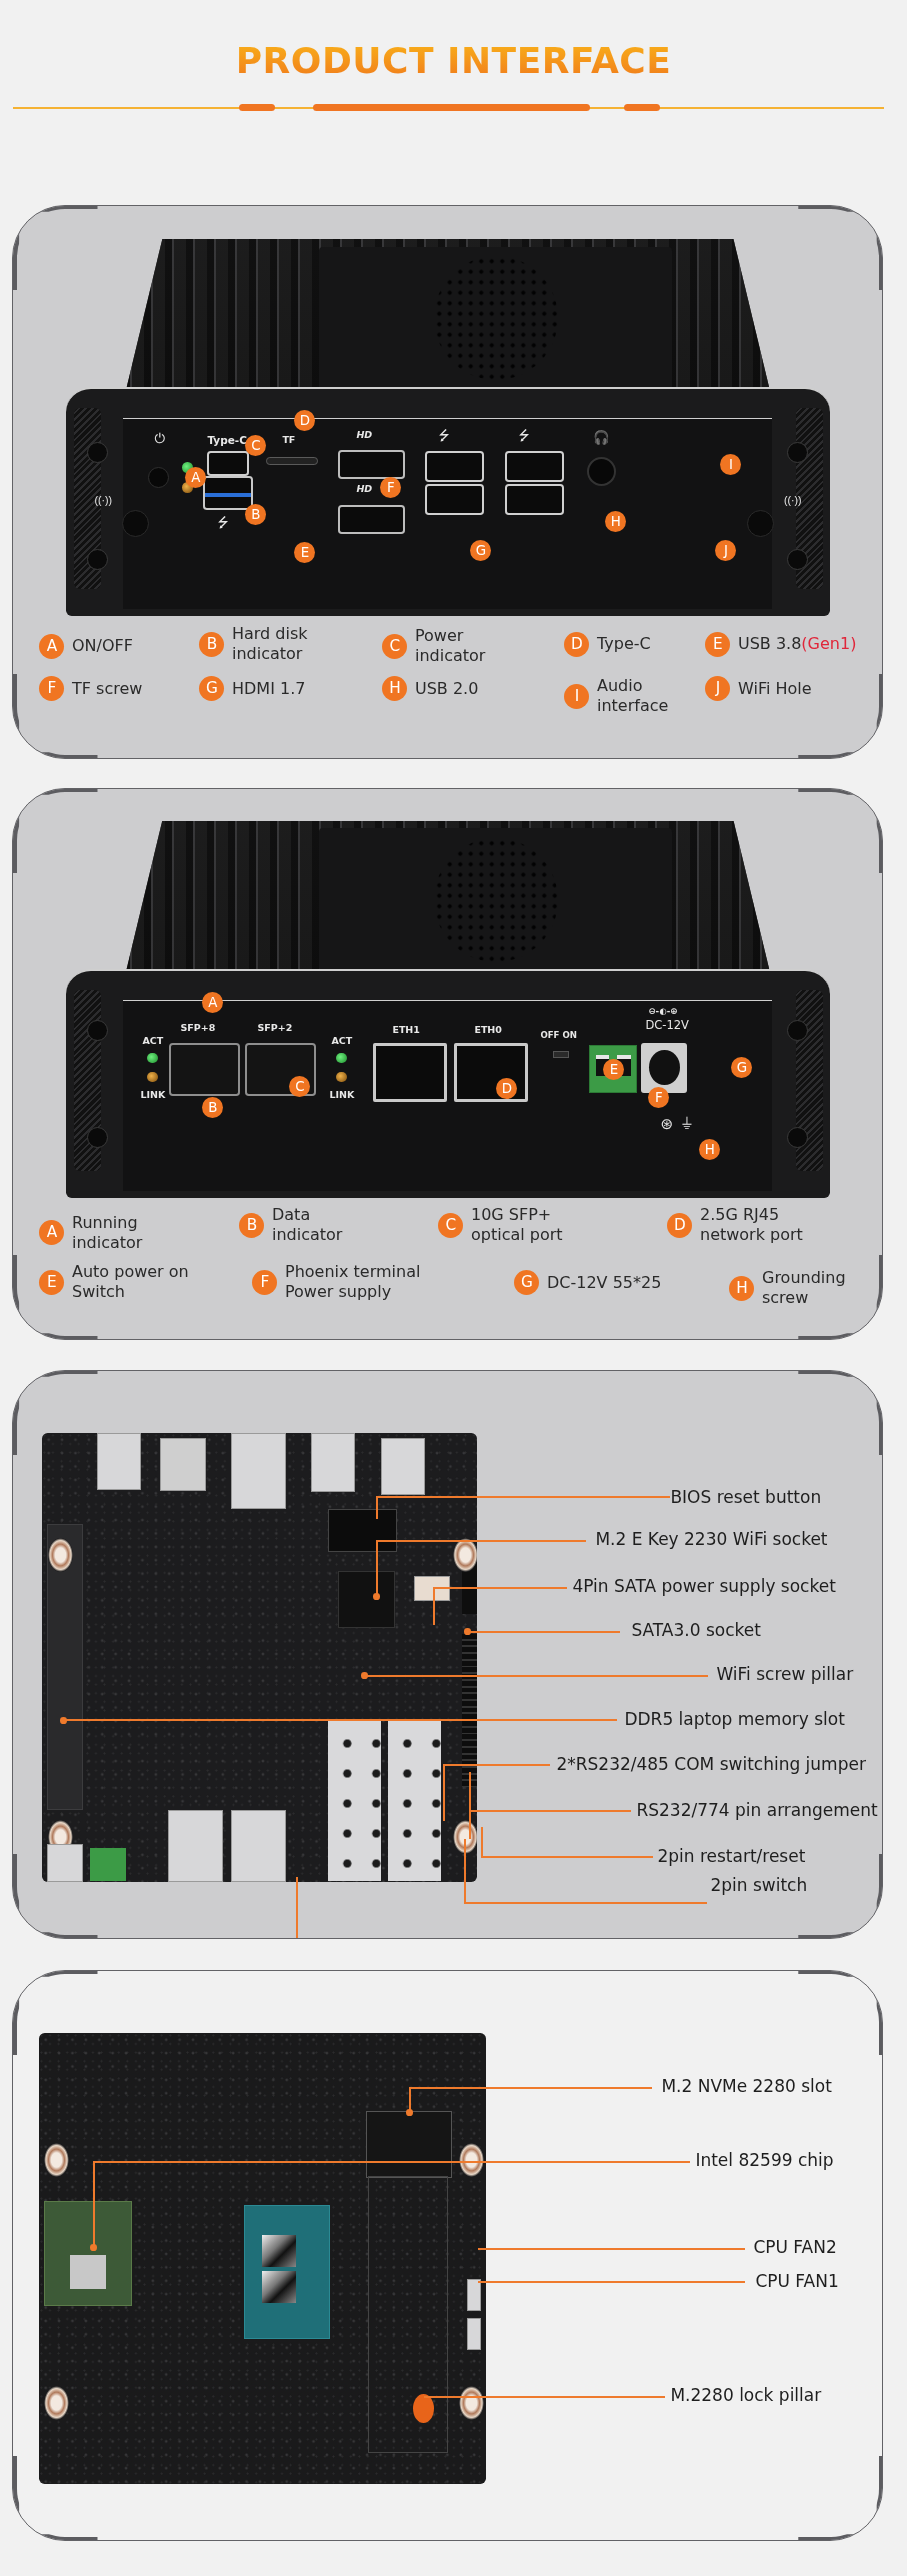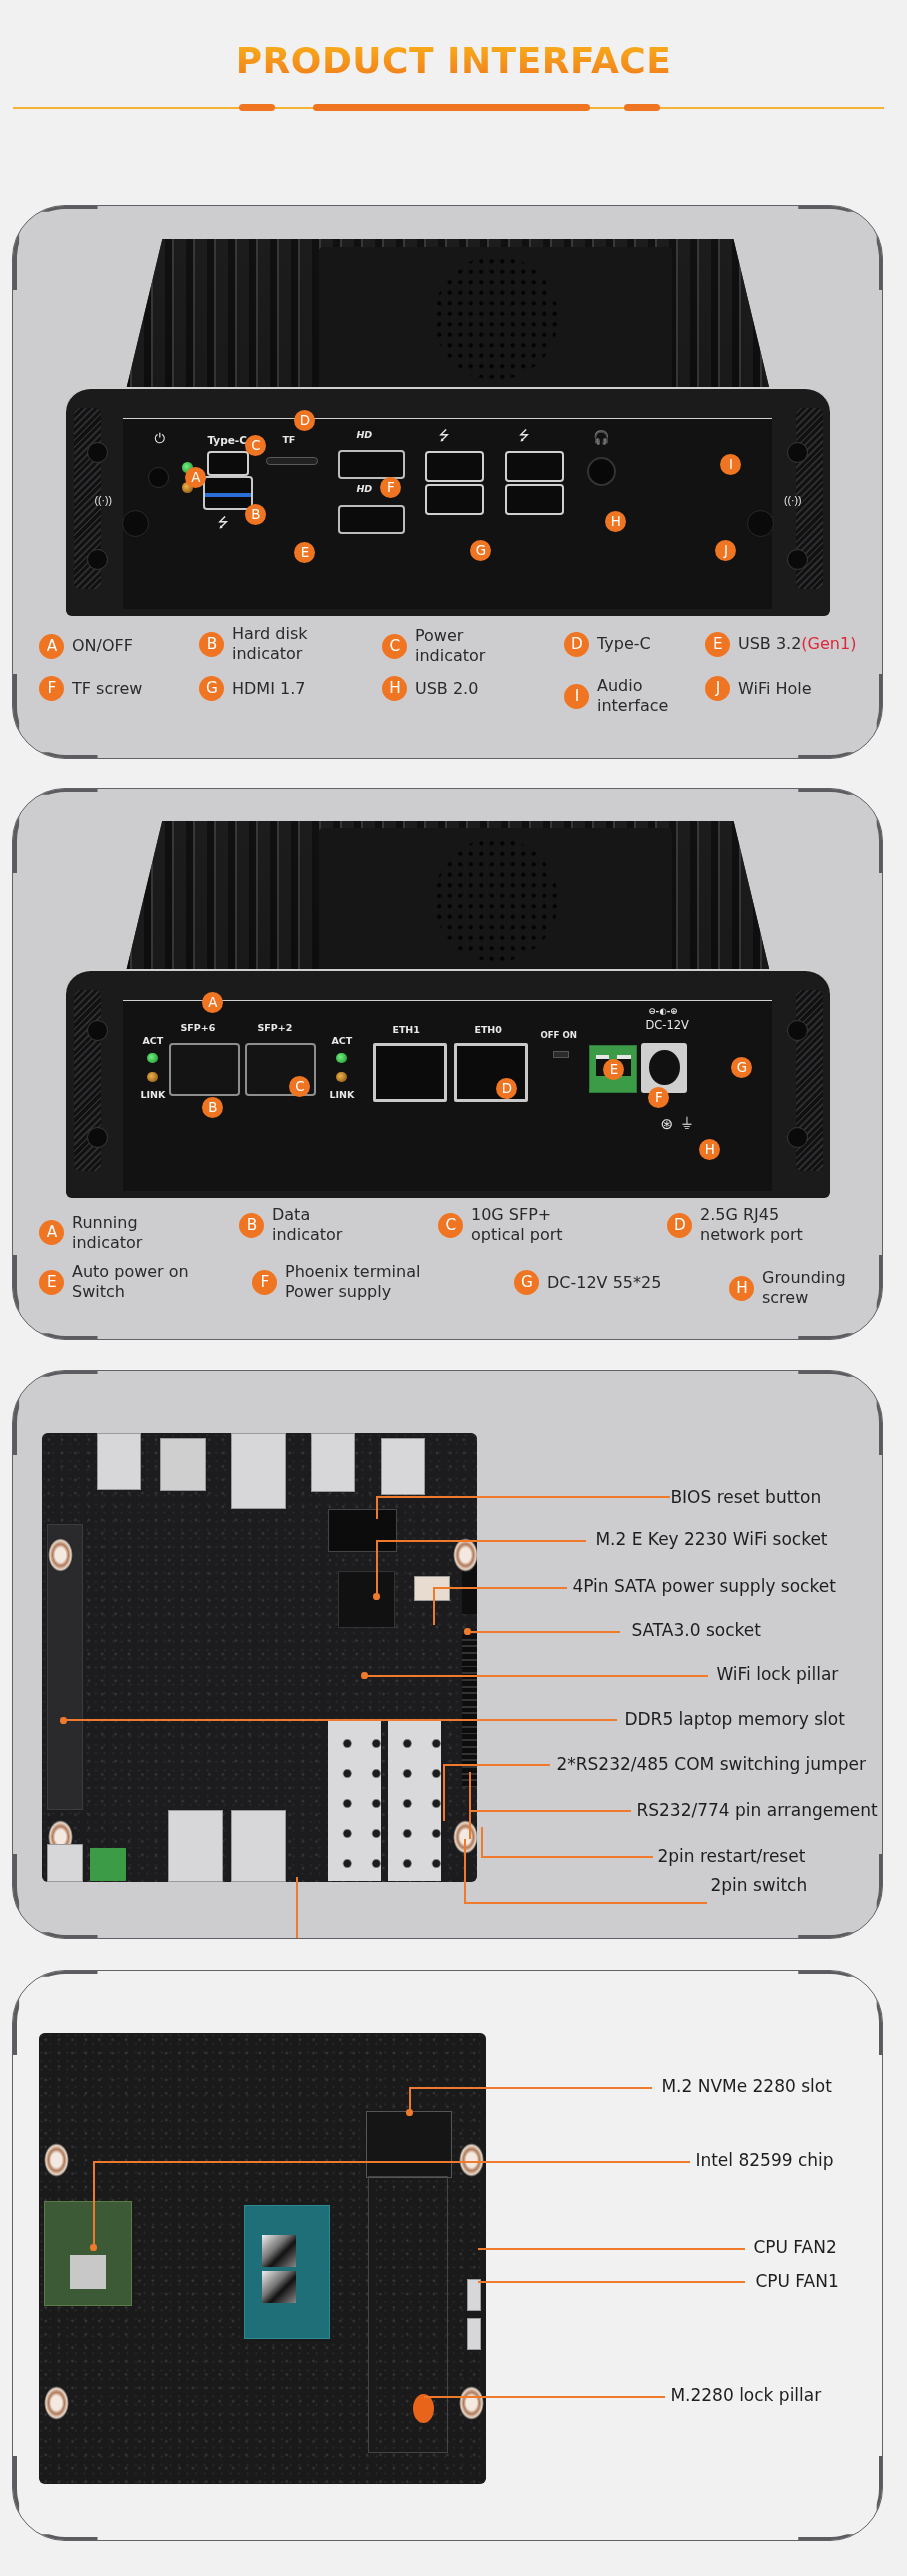--- a/index.html
+++ b/index.html
@@ -189,21 +189,21 @@
       <span class="marker">C</span>
       <span class="lg-text">Power
 indicator</span>
     </div>
     <div class="lg-item" style="left:551px;top:5.7px">
       <span class="marker">D</span>
       <span class="lg-text">Type-C</span>
     </div>
     <div class="lg-item" style="left:692px;top:5.7px">
       <span class="marker">E</span>
-      <span class="lg-text"><span>USB 3.2</span><span class="hl">(Gen1)</span></span>
+      <span class="lg-text"><span>USB 3.8</span><span class="hl">(Gen1)</span></span>
     </div>
 
     <div class="lg-item" style="left:26px;top:50px">
       <span class="marker">F</span>
       <span class="lg-text">TF screw</span>
     </div>
     <div class="lg-item" style="left:186px;top:50px">
       <span class="marker">G</span>
       <span class="lg-text">HDMI 1.7</span>
     </div>
@@ -243,21 +243,21 @@
         <div class="screw" style="left:-36px;top:19px"></div>
         <div class="screw" style="left:-36px;top:126px"></div>
         <div class="screw" style="right:-36px;top:19px"></div>
         <div class="screw" style="right:-36px;top:126px"></div>
 
         <span class="ptxt" style="left:19px;top:34px">ACT</span>
         <div class="led green" style="left:24px;top:52px"></div>
         <div class="led amber" style="left:24px;top:71px"></div>
         <span class="ptxt" style="left:17px;top:88px">LINK</span>
 
-        <span class="ptxt" style="left:57px;top:21px">SFP+6</span>
+        <span class="ptxt" style="left:57px;top:21px">SFP+8</span>
         <span class="ptxt" style="left:134px;top:21px">SFP+2</span>
         <div class="port sfp" style="left:46px;top:42px;width:71px;height:53px"></div>
         <div class="port sfp" style="left:122px;top:42px;width:71px;height:53px"></div>
 
         <span class="ptxt" style="left:208px;top:34px">ACT</span>
         <div class="led green" style="left:213px;top:52px"></div>
         <div class="led amber" style="left:213px;top:71px"></div>
         <span class="ptxt" style="left:206px;top:88px">LINK</span>
 
         <span class="ptxt" style="left:269px;top:23px">ETH1</span>
@@ -387,21 +387,21 @@
     <div class="leader" style="left:420px;top:216px;width:134px;height:1.9px"></div>
     <div class="leader" style="left:420px;top:216px;width:1.9px;height:38px"></div>
     <div class="callout" style="left:559px;top:205px">4Pin SATA power supply socket</div>
 
     <div class="leader" style="left:454px;top:260px;width:153px;height:1.9px"></div>
     <div class="leader-dot" style="left:451px;top:257px"></div>
     <div class="callout" style="left:618px;top:249px">SATA3.0 socket</div>
 
     <div class="leader" style="left:351px;top:304px;width:344px;height:1.9px"></div>
     <div class="leader-dot" style="left:348px;top:301px"></div>
-    <div class="callout" style="left:703px;top:293px">WiFi lock pillar</div>
+    <div class="callout" style="left:703px;top:293px">WiFi screw pillar</div>
 
     <div class="leader" style="left:50px;top:348px;width:554px;height:1.9px"></div>
     <div class="leader-dot" style="left:47px;top:346px"></div>
     <div class="callout" style="left:611px;top:338px">DDR5 laptop memory slot</div>
 
     <div class="leader" style="left:430px;top:393px;width:107px;height:1.9px"></div>
     <div class="leader" style="left:430px;top:393px;width:1.9px;height:57px"></div>
     <div class="callout" style="left:543px;top:383px">2*RS232/485 COM switching jumper</div>
 
     <div class="leader" style="left:456px;top:439px;width:162px;height:1.9px"></div>

